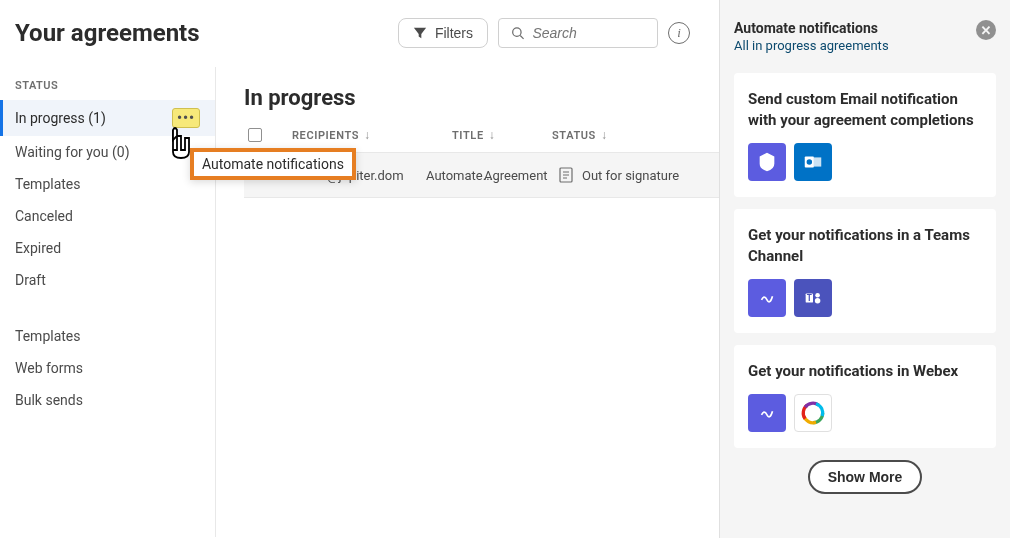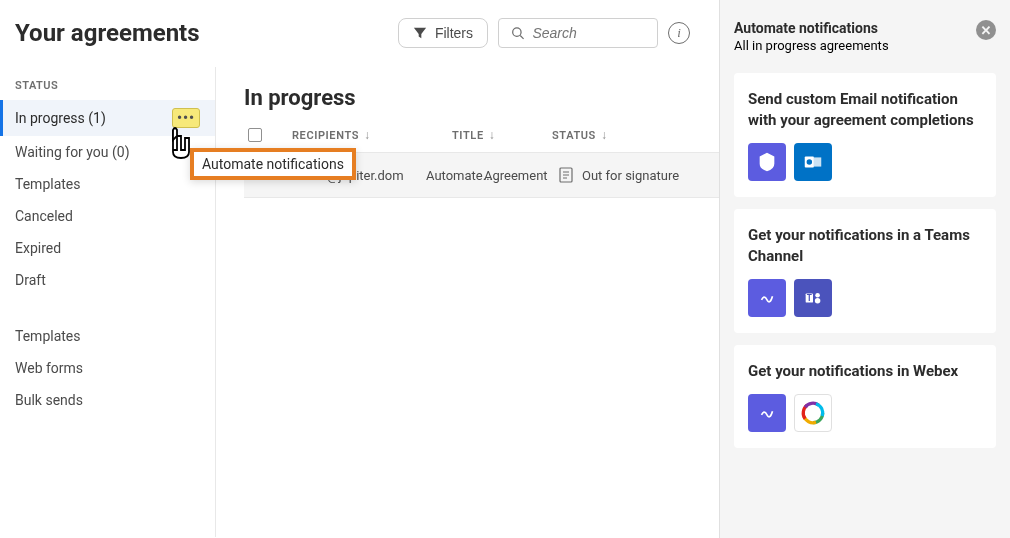--- a/index.html
+++ b/index.html
@@ -190,21 +190,21 @@
       align-items: flex-start;
       margin-bottom: 20px;
     }
     .panel-title {
       font-size: 14px;
       font-weight: 700;
       color: #2c2c2c;
     }
     .panel-subtitle {
       font-size: 13px;
-      color: #000000;
+      color: #0c4a6e;
       margin-top: 2px;
     }
     .close-btn {
       width: 20px;
       height: 20px;
       background: #909090;
       border-radius: 50%;
       display: flex;
       align-items: center;
       justify-content: center;
@@ -439,13 +439,14 @@
             <circle cx="12" cy="12" r="9" fill="none" stroke="#3ba55c" stroke-width="3" stroke-dasharray="14 100"></circle>
             <circle cx="12" cy="12" r="9" fill="none" stroke="#f0ab00" stroke-width="3" stroke-dasharray="14 100" transform="rotate(72 12 12)"></circle>
             <circle cx="12" cy="12" r="9" fill="none" stroke="#e2231a" stroke-width="3" stroke-dasharray="14 100" transform="rotate(144 12 12)"></circle>
             <circle cx="12" cy="12" r="9" fill="none" stroke="#8031a7" stroke-width="3" stroke-dasharray="14 100" transform="rotate(216 12 12)"></circle>
             <circle cx="12" cy="12" r="9" fill="none" stroke="#00bceb" stroke-width="3" stroke-dasharray="14 100" transform="rotate(288 12 12)"></circle>
           </svg>
       </div>
     </div>
   </div>
 
+  <button class="show-more">Show More</button>
 </div>
 
 </body></html>

